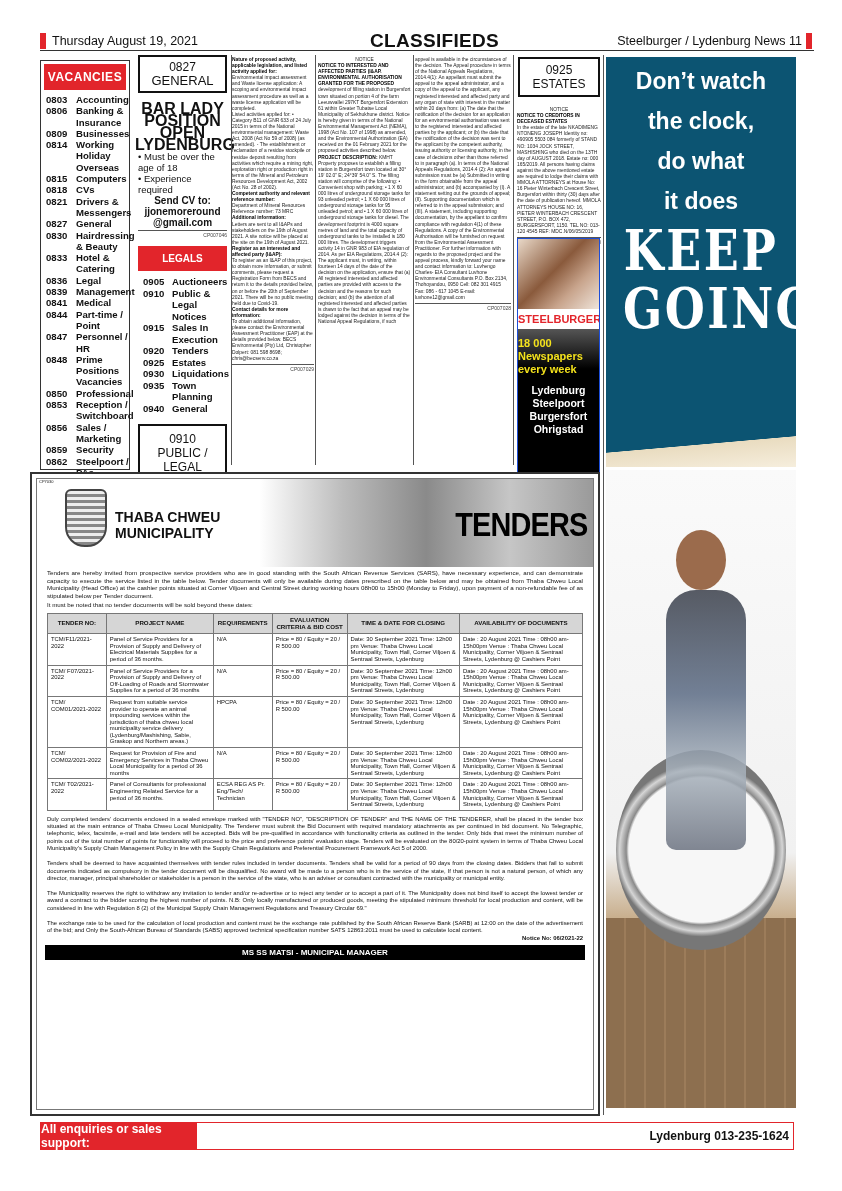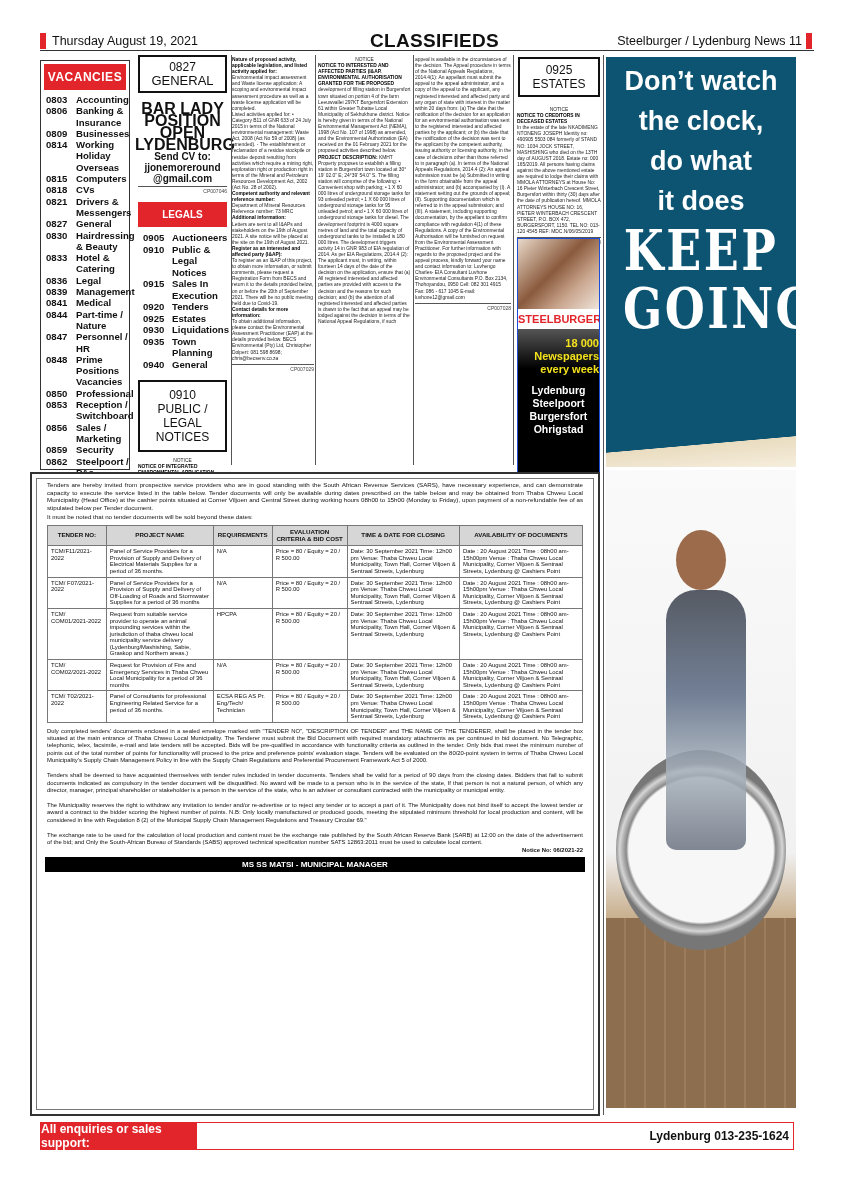--- a/index.html
+++ b/index.html
@@ -29,28 +29,28 @@
 .llist .n{width:29px;flex:none}
 .tiny{font-size:4.9px;line-height:6.1px;color:#222}
 .tiny b{color:#000}
 .c{text-align:center}
 .colA{left:232px;top:57px;width:82px}
 .colB{left:318px;top:57px;width:93px}
 .colC{left:415px;top:57px;width:96px}
 .colD{left:515px;top:57px;width:88px}
 .vsep{width:1px;background:#555}
 .ad-keep{left:606px;top:57px;width:190px;height:410px;background:#0c5472;overflow:hidden}
-.ad-keep .line{color:#fff;font-weight:bold;text-align:center;font-size:27px;line-height:40px}
+.ad-keep .line{color:#fff;font-weight:bold;text-align:center;font-size:23px;line-height:40px}
 .ad-keep .big{color:#fff;font-family:"DejaVu Serif",serif;font-weight:bold;text-align:center;font-size:56px;line-height:58px;letter-spacing:3px;transform:scaleX(.82)}
 .ad-keep .floor{position:absolute;left:0;right:0;bottom:0;height:40px;background:linear-gradient(175deg,#0c5472 45%,#e9dcc0 46%,#f6eedd)}
 .steel{left:517px;top:238px;width:83px;height:240px;border:1px solid #1d4ed8;background:#fff;overflow:hidden}
 .steel .photo{height:70px;background:linear-gradient(135deg,#e9d9c9,#8a5a3c 45%,#c8a48c 70%,#efe4da)}
 .steel .name{color:#e2252b;font-weight:bold;font-size:11px;text-align:center;padding:4px 0;background:#fff}
 .steel .dark{background:linear-gradient(#555,#000 25%);height:160px;padding-top:8px}
-.steel .y{color:#f4e21c;font-weight:bold;text-align:right;font-size:11px;line-height:13px;font-family:"Liberation Sans Narrow","Liberation Sans",sans-serif}
+.steel .y{color:#f4e21c;font-weight:bold;text-align:left;font-size:11px;line-height:13px;font-family:"Liberation Sans Narrow","Liberation Sans",sans-serif}
 .steel .w{color:#fff;font-weight:bold;text-align:center;font-size:10.5px;line-height:13px;margin-top:8px}
 .tenders{left:30px;top:472px;width:570px;height:644px;border:2px solid #333;background:#fff}
 .t-inner{position:absolute;left:4px;top:4px;right:4px;bottom:4px;border:1px solid #777}
 .banner{height:88px;position:relative;background:linear-gradient(90deg,#fff 40%,#bcbcbc 55%,#8a8a8a 70%,#c6c6c6 85%,#9a9a9a)}
 .crest{position:absolute;left:28px;top:10px;width:42px;height:58px;border-radius:6px 6px 20px 20px;border:2px solid #444;background:repeating-linear-gradient(0deg,#888 0 3px,#eee 3px 6px)}
 .muni{position:absolute;left:78px;top:30px;font-size:14px;font-weight:bold;line-height:16px;color:#111}
 .tbig{position:absolute;right:6px;top:26px;font-size:34px;font-weight:900;color:#000;letter-spacing:-1px;font-family:"Liberation Sans Narrow","Liberation Sans",sans-serif;transform:scaleX(.85);transform-origin:right}
 .t-cp{position:absolute;left:2px;top:0;font-size:4px}
 .intro{font-size:6.2px;line-height:7.6px;padding:2px 10px;text-align:justify;font-family:"Liberation Sans Narrow","Liberation Sans",sans-serif}
 table.tt{border-collapse:collapse;margin:2px 10px 0;width:calc(100% - 20px);font-size:5.9px;line-height:6.6px;font-family:"Liberation Sans Narrow","Liberation Sans",sans-serif}
@@ -132,21 +132,21 @@
       <div class="it">
         <span class="n">0839</span>
         <span>Management</span>
       </div>
       <div class="it">
         <span class="n">0841</span>
         <span>Medical</span>
       </div>
       <div class="it">
         <span class="n">0844</span>
-        <span>Part-time / Nature</span>
+        <span>Part-time / Point</span>
       </div>
       <div class="it">
         <span class="n">0847</span>
         <span>Personnel / HR</span>
       </div>
       <div class="it">
         <span class="n">0848</span>
         <span>Prime Positions Vacancies</span>
       </div>
       <div class="it">
@@ -191,20 +191,24 @@
       </div>
     </div>
 </div>
 
 <div class="abs col2">
   <div class="secbox">
     <div>0827</div>
     <div style="font-size:13px">GENERAL</div>
   </div>
   <div class="barlady">BAR LADY POSITION OPEN LYDENBURG</div>
+  <div class="bl-body">
+    <div>• Must be over the age of 18</div>
+    <div>• Experience required</div>
+  </div>
   <div class="bl-send">Send CV to:</div>
   <div class="bl-send">jjonemoreround @gmail.com</div>
   <div class="cp">CP007046</div>
 
   <div class="legals-h">LEGALS</div>
   <div class="llist" id="llist">
       <div class="it">
         <span class="n">0905</span>
         <span>Auctioneers</span>
       </div>
@@ -327,20 +331,26 @@
 </div>
 <div class="abs photo-r">
   <div class="floorlines"></div>
   <div class="clock"></div>
   <div class="head"></div>
   <div class="man"></div>
 </div>
 
 <div class="abs tenders">
   <div class="t-inner">
+    <div class="banner">
+      <div class="t-cp">CP7030</div>
+      <div class="crest"></div>
+      <div class="muni" style="width:110px">THABA CHWEU MUNICIPALITY</div>
+      <div class="tbig">TENDERS</div>
+    </div>
     <div class="intro">Tenders are hereby invited from prospective service providers who are in good standing with the South African Revenue Services (SARS), have necessary experience, and can demonstrate capacity to execute the service listed in the table below. Tender documents will only be available during dates prescribed on the table below and may be obtained from Thaba Chweu Local Municipality (Head Office) at the cashier points situated at Corner Viljoen and Central Street during working hours 08h00 to 15h00 (Monday to Friday), upon payment of a non-refundable fee of as stipulated below per Tender document.</div>
     <div class="intro" style="padding-top:0">It must be noted that no tender documents will be sold beyond these dates:</div>
     <table class="tt">
       <thead>
           <tr id="thead-row">
             <th>TENDER NO:</th>
             <th>PROJECT NAME</th>
             <th>REQUIREMENTS</th>
             <th>EVALUATION CRITERIA &amp; BID COST</th>
             <th>TIME &amp; DATE FOR CLOSING</th>

